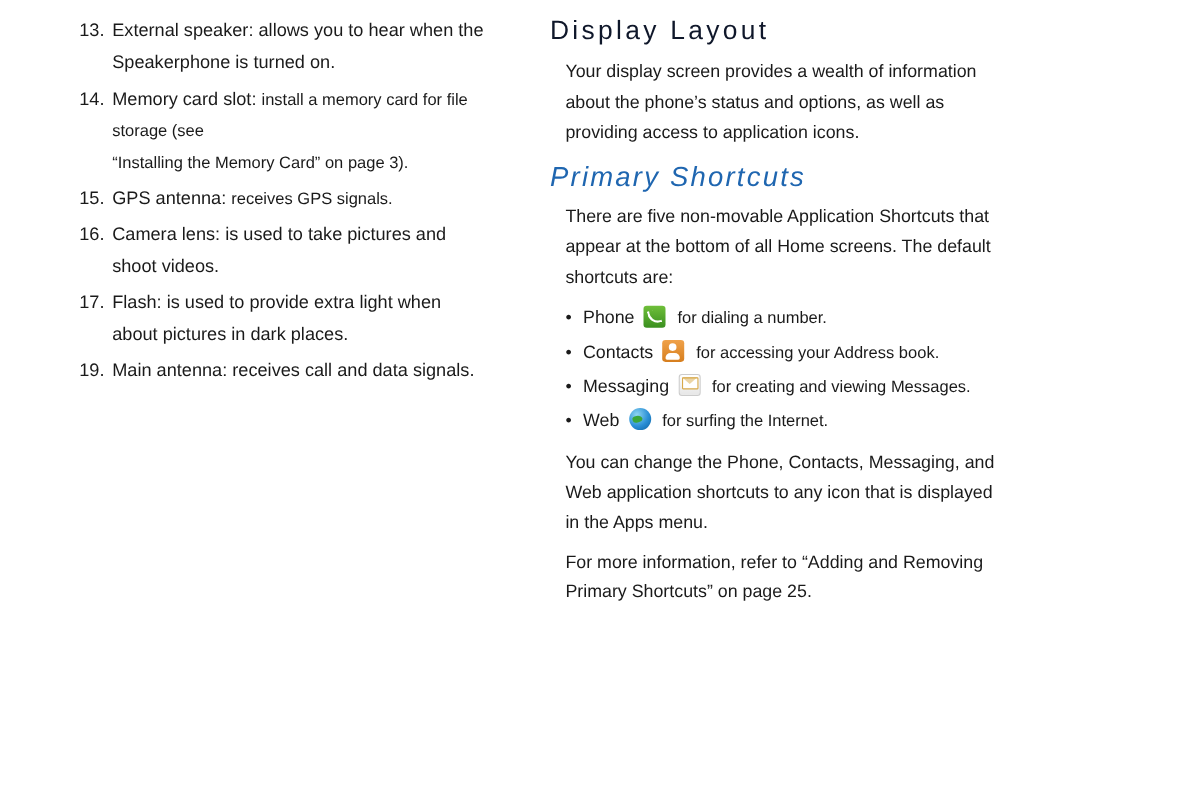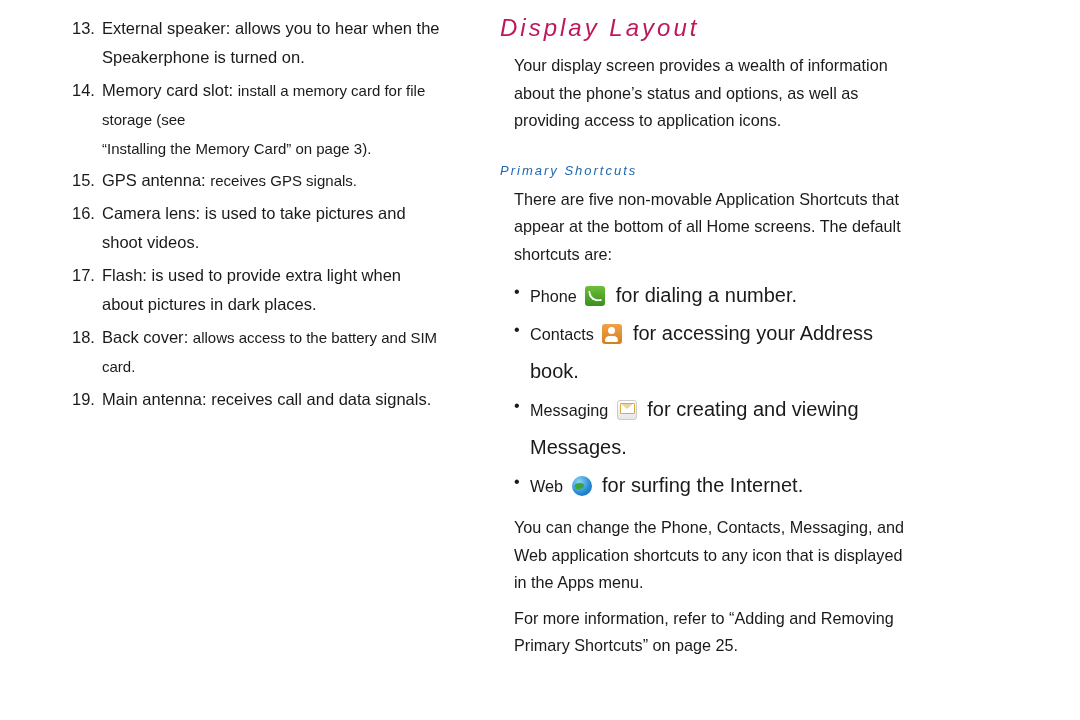--- a/index.html
+++ b/index.html
@@ -49,34 +49,33 @@
     position: absolute;
     left: 0;
     top: 0;
   }
   .term { font-size: 16.5px; }
   .desc-small { font-size: 15px; }
   .sub { display: block; margin-top: 0; }
   .italic { }
   h1.section {
     font-family: Arial, Helvetica, sans-serif;
-    color: #be185d;
+    color: #0f172a;
     font-weight: 400;
     letter-spacing: 3px;
     font-size: 24px;
     margin: 0 0 10px 0;
-    font-style: italic;
   }
   h2.subsection {
     color: #1f66b0;
     font-style: italic;
     font-weight: 400;
     letter-spacing: 2px;
-    font-size: 13px;
-    margin: 28px 0 8px 0;
+    font-size: 25px;
+    margin: 12px 0 8px 0;
   }
   p.body {
     font-size: 16.2px;
     line-height: 1.7;
     margin: 0 0 8px 0;
     padding-left: 14px;
   }
   ul.bullets {
     list-style: none;
     margin: 4px 0 10px 0;
@@ -87,21 +86,21 @@
     padding-left: 16px;
     font-size: 16.2px;
     line-height: 1.9;
   }
   ul.bullets > li::before {
     content: "•";
     position: absolute;
     left: 0;
     top: 0;
   }
-  .after-icon { font-size: 20px; }
+  .after-icon { font-size: 15px; }
   .footer {
     position: absolute;
     bottom: 26px;
     right: 52px;
     font-size: 15.5px;
   }
   .footer .pagenum { margin-left: 30px; }
   
   .ico {
     display: inline-block;
@@ -217,24 +216,20 @@
       </li>
       <li>
         <span class="num">16.</span>
         <span class="term">Camera lens</span><span>: </span><span class="term">is used to take pictures and shoot videos.</span>
       </li>
       <li>
         <span class="num">17.</span>
         <span class="term">Flash</span><span>: </span><span class="term">is used to provide extra light when about pictures in dark places.</span>
       </li>
       <li>
-        <span class="num">18.</span>
-        <span class="term">Back cover</span><span>: </span><span class="desc-small">allows access to the battery and SIM card.</span>
-      </li>
-      <li>
         <span class="num">19.</span>
         <span class="term">Main antenna</span><span>: </span><span class="term">receives call and data signals.</span>
       </li>
     </ol>
   </div>
 
   <div class="col col-right">
     <h1 class="section">Display Layout</h1>
     <p class="body">Your display screen provides a wealth of information about the phone’s status and options, as well as providing access to application icons.</p>
 

